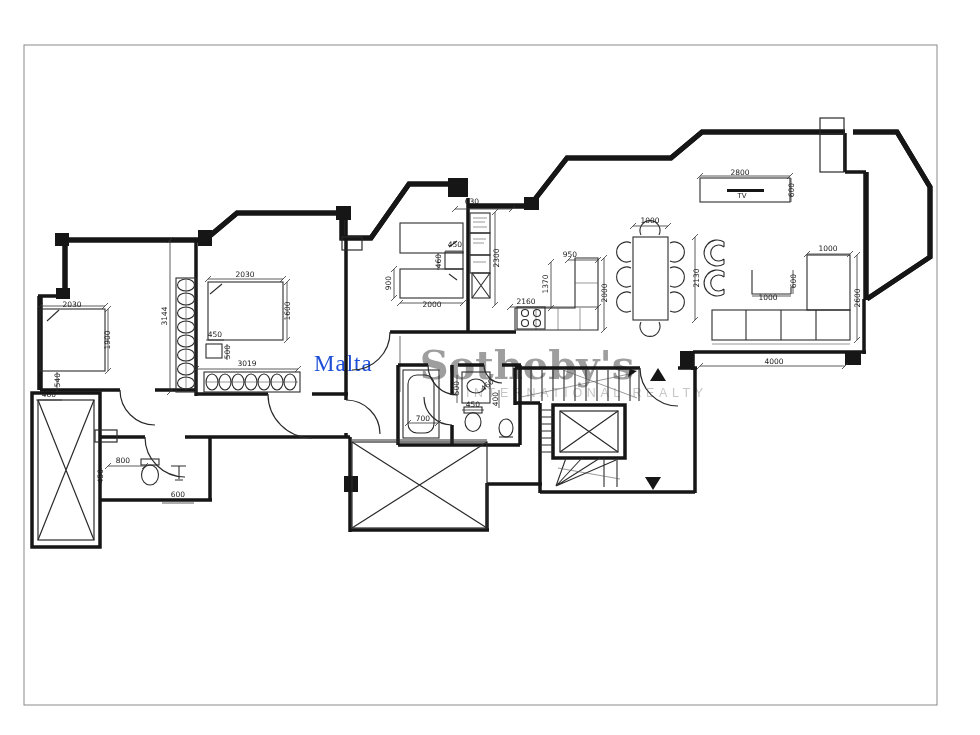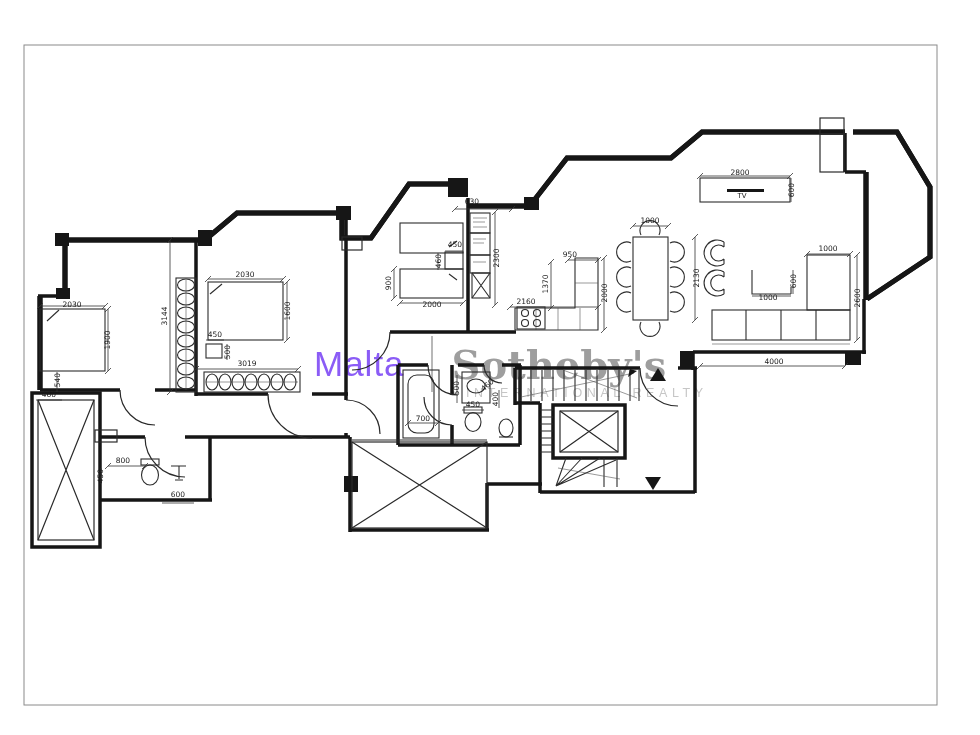--- a/index.html
+++ b/index.html
@@ -1,22 +1,22 @@
 <!DOCTYPE html>
 <html><head>
 <meta charset="utf-8">
 <style>
   html,body{margin:0;padding:0;background:#ffffff;}
   #stage{position:relative;width:980px;height:735px;background:#fff;overflow:hidden;
          font-family:"Liberation Sans",sans-serif;}
   
   .wm{position:absolute;left:314px;top:336px;z-index:1;white-space:nowrap;}
   .wm-row{display:flex;align-items:center;}
-  .wm-malta{font-family:Liberation Sans, sans-serif;font-weight:300;font-size:35px;
-            color:#8b5cf6;letter-spacing:1px;}
+  .wm-malta{font-family:Liberation Serif, serif;font-weight:300;font-size:23px;
+            color:#1d4ed8;letter-spacing:1px;}
   .wm-bar{display:inline-block;width:2px;height:56px;background:#b8b8b8;margin:0 19px 0 26px;}
   .wm-soth{font-family:"DejaVu Serif",serif;font-weight:600;font-size:40px;color:#9e9e9e;}
   .wm-tag{position:absolute;left:152px;top:50px;font-size:12.5px;letter-spacing:4.6px;
           color:#c6c6c6;font-weight:400;}
   svg#plan{position:absolute;left:0;top:0;z-index:2;}
   .frame{fill:none;stroke:#8a8a8a;stroke-width:1;}
   .gzb{fill:none;stroke:#161616;stroke-width:5;stroke-linecap:butt;stroke-linejoin:miter;}
   .gzw{fill:none;stroke:#ffffff;stroke-width:1.7;stroke-linecap:butt;stroke-linejoin:miter;}
   .wall{fill:none;stroke:#161616;stroke-width:3.5;stroke-linecap:butt;}
   .thin{fill:none;stroke:#2a2a2a;stroke-width:1.2;}

